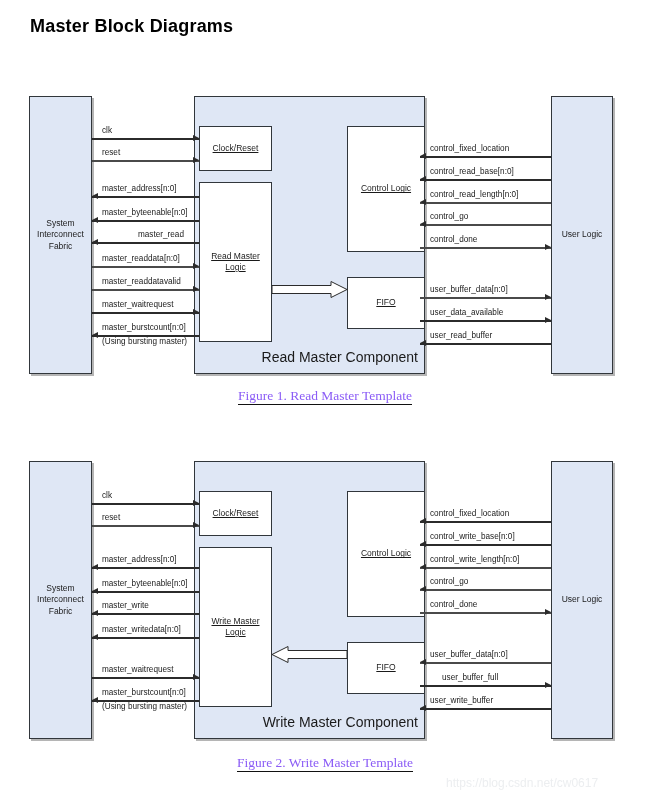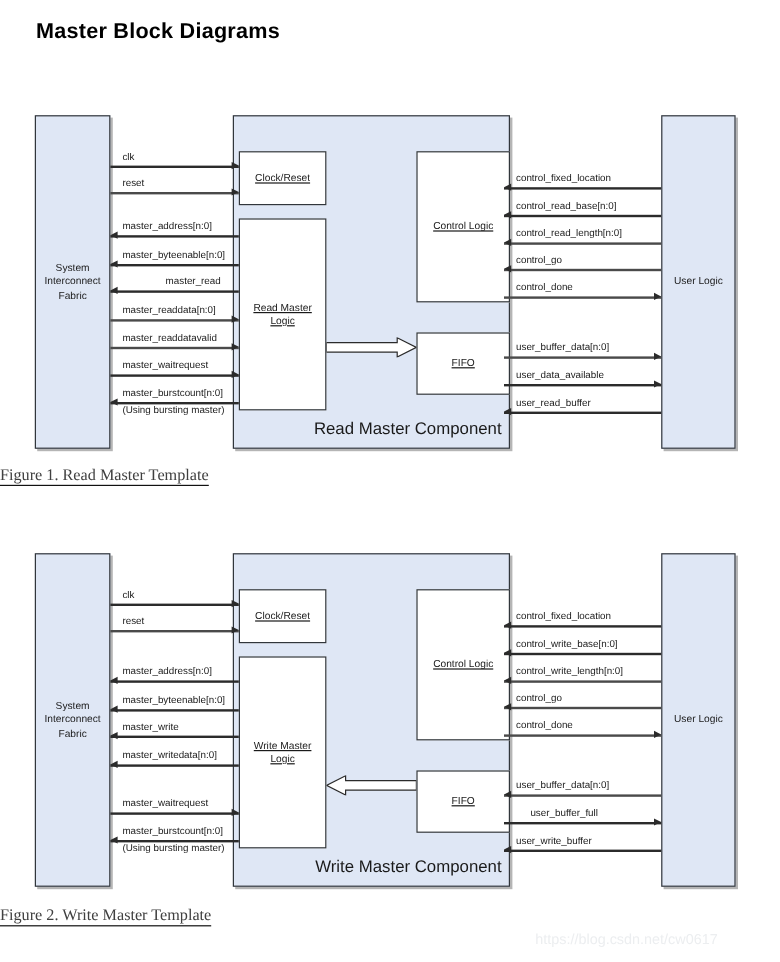--- a/index.html
+++ b/index.html
@@ -101,24 +101,24 @@
     color: #1a1a1a;
     white-space: nowrap;
   }
 
   
   .blockarrow { position: absolute; }
 
   .caption {
     position: absolute;
     width: 650px;
-    text-align: left;
+    text-align: center;
     font-family: "Liberation Serif", serif;
     font-size: 13.5px;
-    color: #404040;
+    color: #8b5cf6;
   }
   .caption span {
     border-bottom: 1px solid #111111;
     padding-bottom: 1px;
   }
 
   .watermark {
     position: absolute;
     left: 446px;
     top: 776px;

